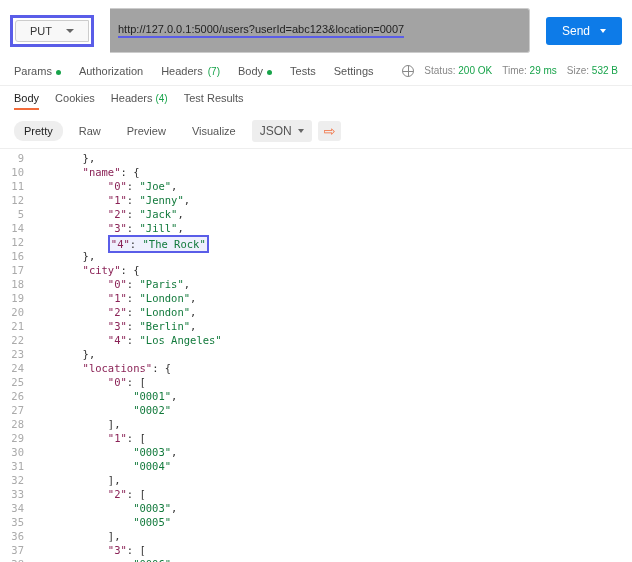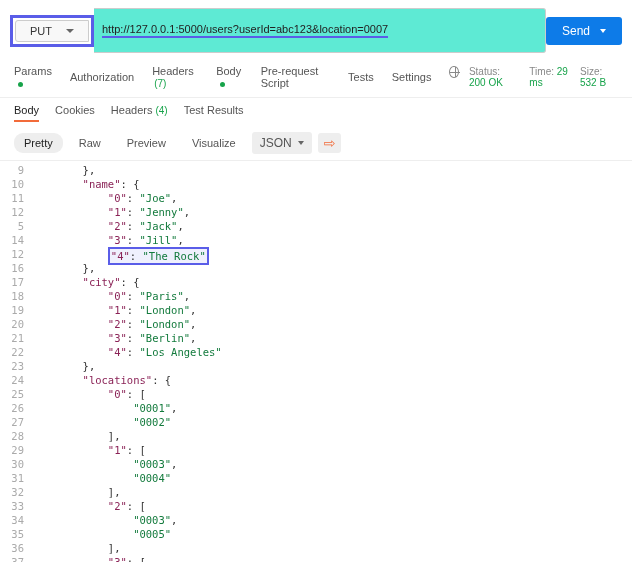--- a/index.html
+++ b/index.html
@@ -1,23 +1,23 @@
 <!DOCTYPE html>
 <html><head>
 <meta charset="utf-8">
 <style>
 * { margin: 0; padding: 0; box-sizing: border-box; }
 body { font-family: -apple-system, BlinkMacSystemFont, "Segoe UI", Arial, sans-serif; font-size: 12px; color: #333; background: #fff; width: 632px; height: 562px; overflow: hidden; }
 
 
-.urlbar { display: flex; align-items: center; padding: 8px 10px; gap: 0; }
+.urlbar { display: flex; align-items: center; padding: 8px 10px; gap: 16px; }
 .method-box { border: 3px solid #5a5de8; padding: 2px 2px; display: flex; align-items: center; }
 .method-inner { display: flex; align-items: center; padding: 4px 14px; border: 1px solid #ccc; border-radius: 3px 0 0 3px; background:#f8f8f8; font-size: 11px; color:#333; gap:14px;}
 .method-caret { width:0; height:0; border-left:4px solid transparent; border-right:4px solid transparent; border-top:4px solid #666; }
-.url-input { flex: 1; border:1px solid #ccc; border-left:none; border-radius:0 3px 3px 0; padding: 14px 8px; font-size: 11px; color:#222; background:#5eead4; }
+.url-input { flex: 1; border:1px solid #ccc; border-left:none; border-radius:0 3px 3px 0; padding: 14px 8px; font-size: 11px; color:#222; background:#a3a3a3; }
 .url-inner { border-bottom: 2px solid #5a5de8; display:inline-block; padding-bottom:1px;}
 .send-btn { background:#0d7be8; color:#fff; border:none; padding:7px 16px; font-size:12px; border-radius:3px; display:flex; align-items:center; gap:10px; }
 .send-caret { width:0; height:0; border-left:3px solid transparent; border-right:3px solid transparent; border-top:4px solid #fff; }
 
 
 .req-tabs { display:flex; gap:18px; padding: 4px 14px 8px 14px; font-size:11px; color:#555; border-bottom:1px solid #eee; align-items:center;}
 .req-tabs .tab { position:relative; cursor:pointer; }
 .dot-green::after { content:""; display:inline-block; width:5px; height:5px; background:#17a34a; border-radius:50%; margin-left:4px; vertical-align:middle;}
 .count { color:#17a34a; font-size:10px; margin-left:2px;}
 .status-row { margin-left:auto; display:flex; gap:10px; color:#888; font-size:10px;}
@@ -70,21 +70,20 @@
 </div>
 
 <div class="req-tabs">
   <span class="tab dot-green">Params</span>
   <span class="tab">Authorization</span>
   <span class="tab">
     <span>Headers</span>
     <span class="count">(7)</span>
   </span>
   <span class="tab dot-green">Body</span>
-  <span class="tab">Pre-request Script</span>
   <span class="tab">Tests</span>
   <span class="tab">Settings</span>
   <div class="status-row">
     <span class="globe-icon"></span>
     <span><span>Status:</span> <span class="status-val">200 OK</span></span>
     <span><span>Time:</span> <span class="status-val">29 ms</span></span>
     <span><span>Size:</span> <span class="status-val">532 B</span></span>
   </div>
 </div>
 

